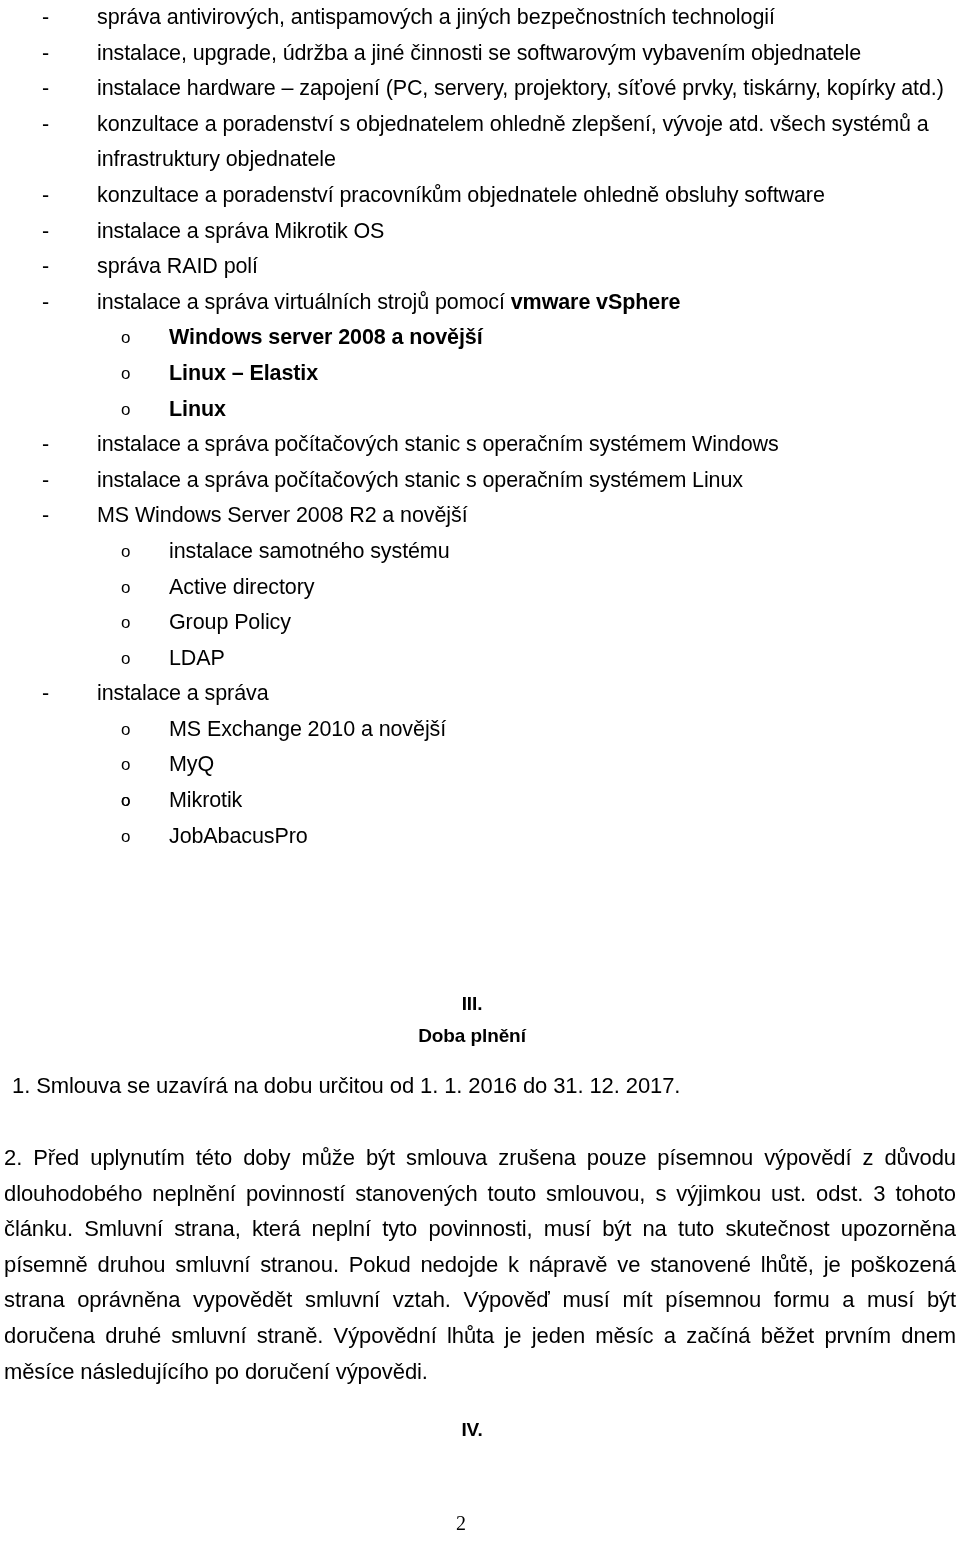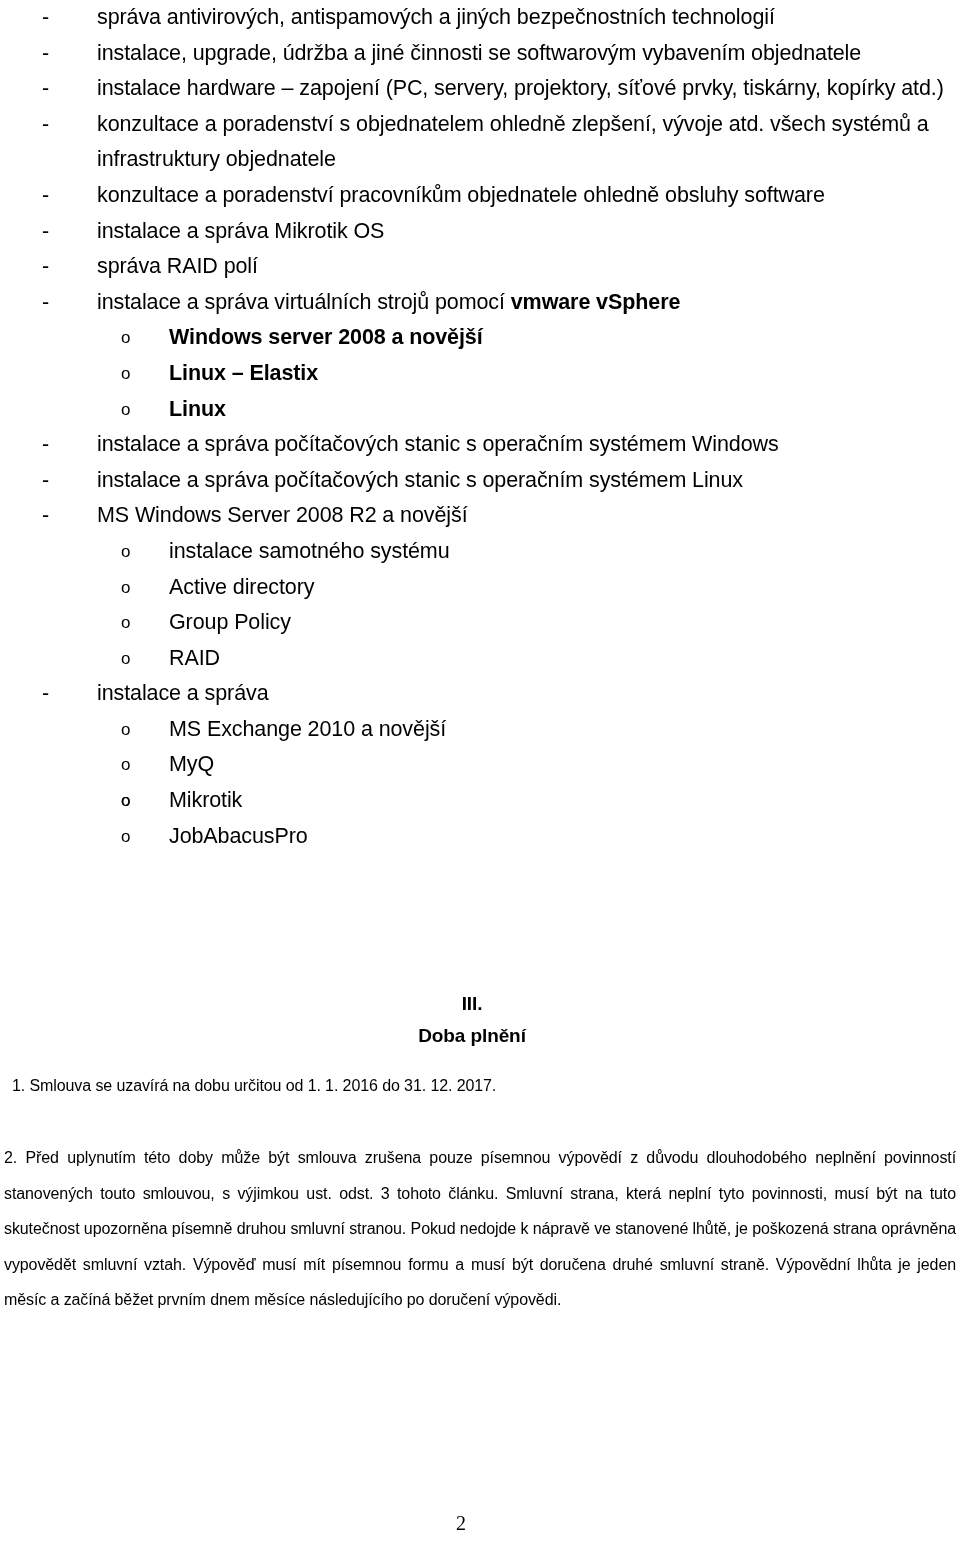--- a/index.html
+++ b/index.html
@@ -87,21 +87,21 @@
     letter-spacing: -0.1px;
   }
   .heading-offset {
     
     padding-right: 16px;
   }
 
   
   .para {
     position: absolute;
-    font-size: 16px;
+    font-size: 22px;
     line-height: 35.6px;
     letter-spacing: -0.1px;
     color: #000;
   }
   .para-1 {
     left: 12px;
     width: 930px;
     text-align: left;
   }
   .para-2 {
@@ -192,21 +192,21 @@
       <div class="li li-2">
         <span class="marker">o</span>
         <span class="body">Active directory</span>
       </div>
       <div class="li li-2">
         <span class="marker">o</span>
         <span class="body">Group Policy</span>
       </div>
       <div class="li li-2">
         <span class="marker">o</span>
-        <span class="body">RAID</span>
+        <span class="body">LDAP</span>
       </div>
       <div class="li li-1">
         <span class="marker">-</span>
         <span class="body">instalace a správa</span>
       </div>
       <div class="li li-2">
         <span class="marker">o</span>
         <span class="body">MS Exchange 2010 a novější</span>
       </div>
       <div class="li li-2">
@@ -228,18 +228,21 @@
 
   <div class="heading-block" style="top:988px;">
     <div class="heading-line heading-offset">III.</div>
     <div class="heading-line heading-offset">Doba plnění</div>
   </div>
 
   <div class="para para-1" style="top:1068px;">1. Smlouva se uzavírá na dobu určitou od  1. 1. 2016   do 31. 12. 2017.</div>
 
   <div class="para para-2" style="top:1140px;">2. Před uplynutím této doby může být smlouva zrušena pouze písemnou výpovědí z důvodu dlouhodobého neplnění povinností stanovených touto smlouvou, s výjimkou ust. odst. 3 tohoto článku.  Smluvní strana, která neplní tyto povinnosti, musí být na tuto skutečnost upozorněna písemně druhou smluvní stranou. Pokud nedojde k nápravě ve stanovené lhůtě, je poškozená strana oprávněna vypovědět smluvní vztah. Výpověď musí mít písemnou formu a musí být doručena druhé smluvní straně. Výpovědní lhůta je jeden měsíc a začíná běžet prvním dnem měsíce následujícího po doručení výpovědi.</div>
 
+  <div class="heading-block" style="top:1414px;">
+    <div class="heading-line heading-offset">IV.</div>
+  </div>
 
   <div class="page-number" style="top:1512px;">
     <span class="page-number-inner">2</span>
   </div>
 
 </div>
 
 </body></html>

